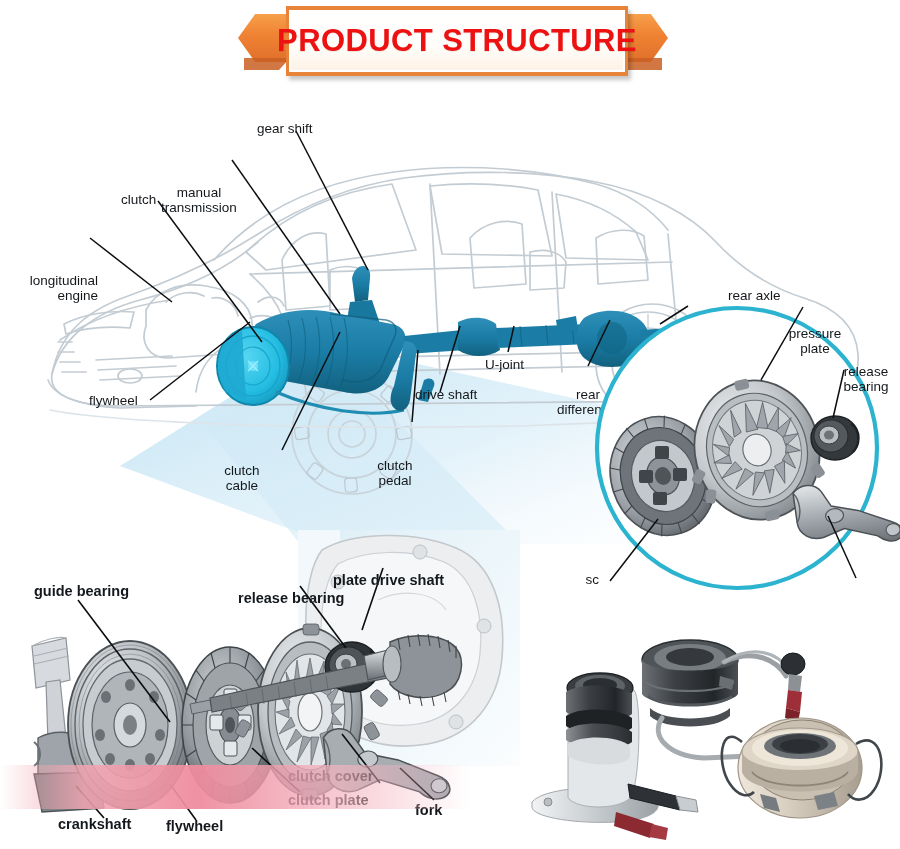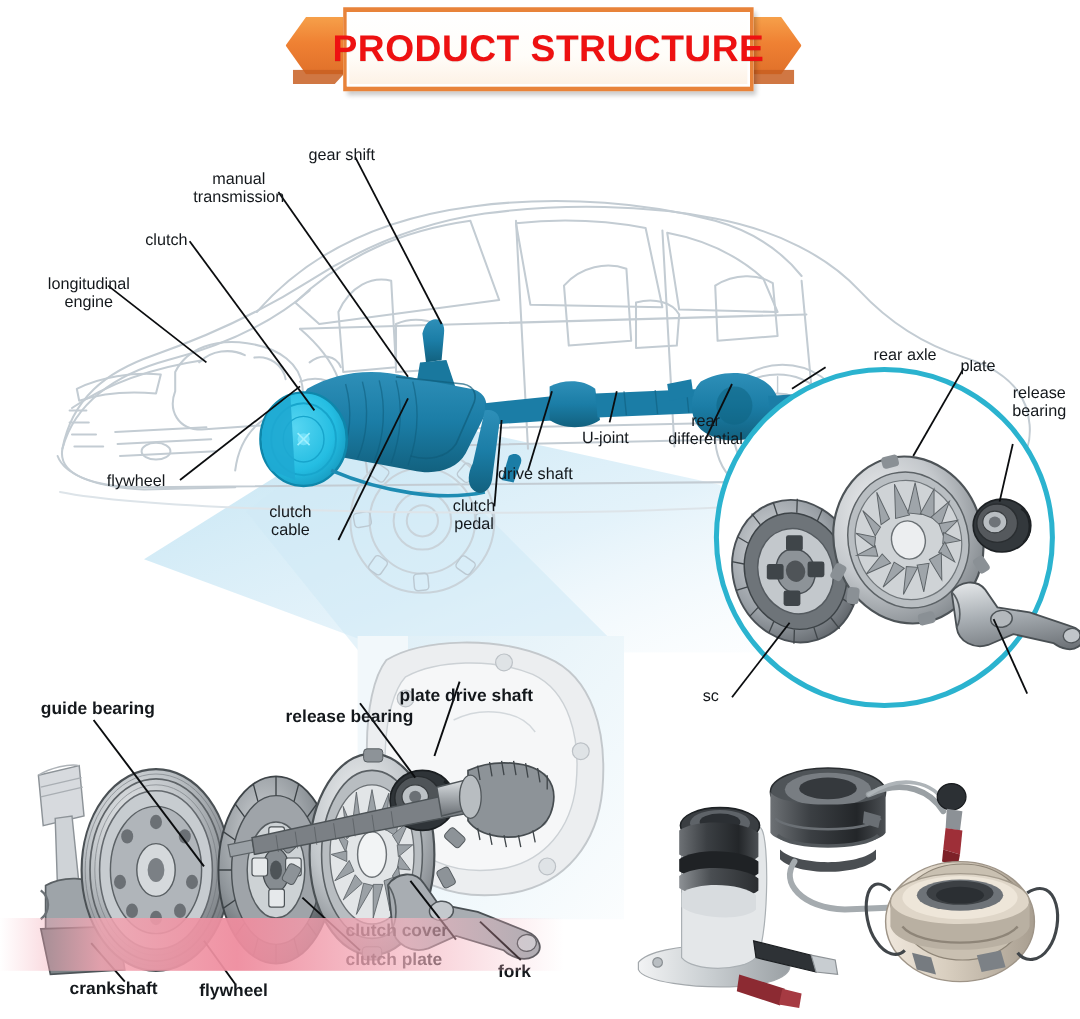--- a/index.html
+++ b/index.html
@@ -52,21 +52,21 @@
   .banner-title{
     color:#ee1111;font-size:31px;font-weight:bold;letter-spacing:.4px;
     font-family:"Liberation Sans", sans-serif;white-space:nowrap;
     text-shadow:0 1px 0 rgba(0,0,0,.08);
   }
 
   
   .lbl{position:absolute;font-size:13.5px;line-height:15px;color:#14181c;
        font-family:"Liberation Sans", sans-serif;white-space:pre;}
   .lbl.bold{font-weight:bold;font-size:14.5px;line-height:16px;}
-  .lbl.c{text-align:center;}
+  .lbl.c{text-align:center;margin-top:44px;}
 
   
   .panel{position:absolute;overflow:hidden;}
 
   #car-panel{left:0;top:74px;width:900px;height:470px;}
   #inset-panel{left:585px;top:300px;width:315px;height:300px;}
   #explode-panel{left:0;top:530px;width:520px;height:319px;}
   #photo-panel{left:490px;top:620px;width:410px;height:229px;}
 
   .gdst-band{
@@ -265,21 +265,21 @@
         <path d="M588 292 L610 246"></path>
         <path d="M688 232 L660 250"></path>
       </g>
     </svg>
 
     
     <div class="lbl" style="left:229px;top:47px;margin-left:28px;">gear shift</div>
     <div class="lbl c" style="left:154px;top:67px;width:90px;">manual
 transmission</div>
     <div class="lbl" style="left:121px;top:118px;">clutch</div>
-    <div class="lbl c" style="left:34px;top:155px;width:80px;">longitudinal
+    <div class="lbl c" style="left:18px;top:155px;width:80px;text-align:right;">longitudinal
 engine</div>
     <div class="lbl" style="left:89px;top:319px;">flywheel</div>
     <div class="lbl c" style="left:212px;top:345px;width:60px;">clutch
 cable</div>
     <div class="lbl c" style="left:367px;top:340px;width:56px;">clutch
 pedal</div>
     <div class="lbl" style="left:415px;top:313px;">drive shaft</div>
     <div class="lbl" style="left:485px;top:283px;">U-joint</div>
     <div class="lbl c" style="left:548px;top:269px;width:80px;">rear
 differential</div>

